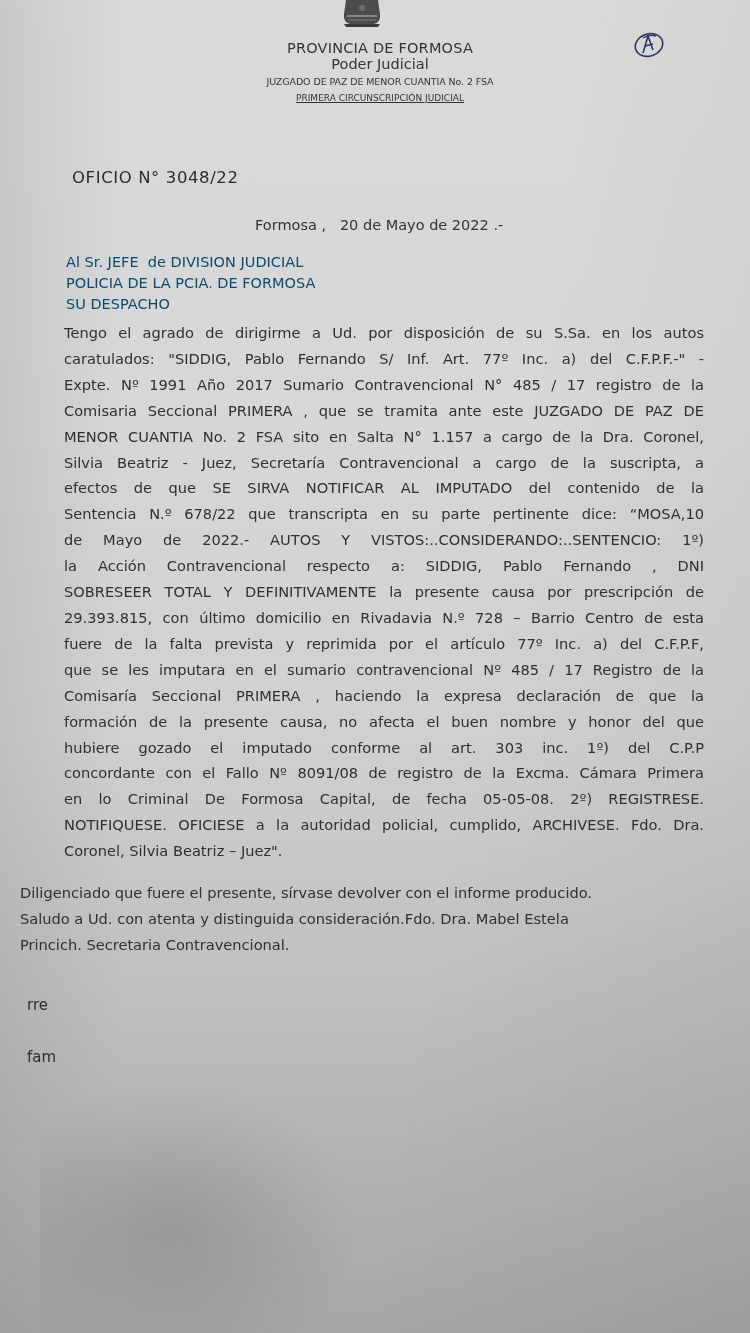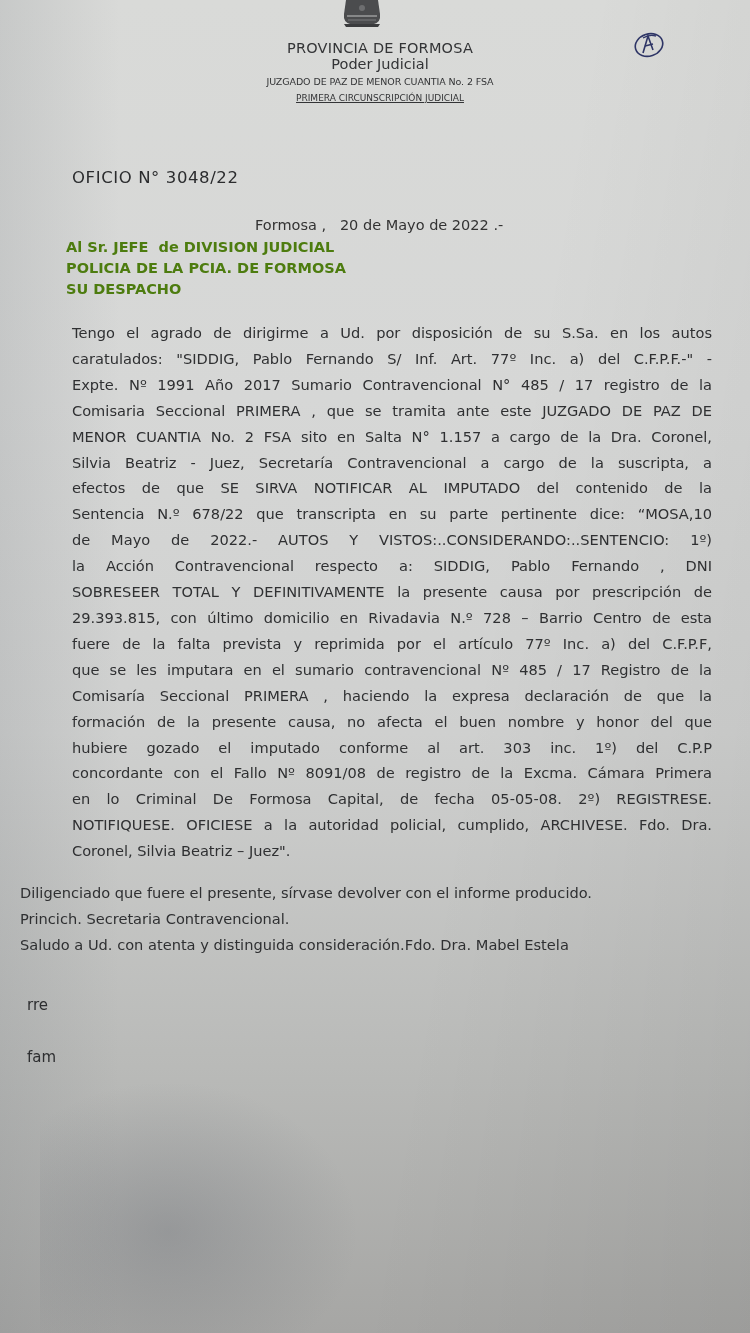--- a/index.html
+++ b/index.html
@@ -62,29 +62,29 @@
     }
     .place-date {
       position: absolute;
       left: 255px; top: 217px;
       font-size: 14.5px;
       color: #333;
       white-space: pre;
     }
     .recipient {
       position: absolute;
-      left: 66px; top: 237px;
+      left: 66px; top: 252px;
       font-size: 14.5px;
-      font-weight: bold;
+      font-weight: normal;
       line-height: 21px;
-      color: #4d7c0f;
+      color: #0c4a6e;
     }
     .body-text {
       position: absolute;
-      left: 72px; top: 320px;
+      left: 64px; top: 320px;
       width: 640px;
       font-size: 14.6px;
       line-height: 25.9px;
       color: #2f3032;
       text-align: justify;
     }
     .body-text .line {
       display: block;
       white-space: nowrap;
       text-align: justify;
@@ -170,20 +170,20 @@
     <span class="line">formación de la presente causa, no afecta el buen nombre y honor del que</span>
     <span class="line">hubiere gozado el imputado conforme al art. 303 inc. 1º) del C.P.P</span>
     <span class="line">concordante con el Fallo Nº 8091/08 de registro de la Excma. Cámara Primera</span>
     <span class="line">en lo Criminal De Formosa Capital, de fecha 05-05-08. 2º) REGISTRESE.</span>
     <span class="line">NOTIFIQUESE. OFICIESE a la autoridad policial, cumplido, ARCHIVESE. Fdo. Dra.</span>
     <span class="line last">Coronel, Silvia Beatriz – Juez".</span>
   </div>
 
   <div class="closing">
     <span class="line">Diligenciado que fuere el presente, sírvase devolver con el informe producido.</span>
+    <span class="line">Saludo a Ud. con atenta y distinguida consideración.Fdo. Dra. Mabel Estela</span>
     <span class="line">Princich. Secretaria Contravencional.</span>
-    <span class="line">Saludo a Ud. con atenta y distinguida consideración.Fdo. Dra. Mabel Estela</span>
   </div>
 
   <div class="initials i1">rre</div>
   <div class="initials i2">fam</div>
 
 </div>
 
 </body></html>

